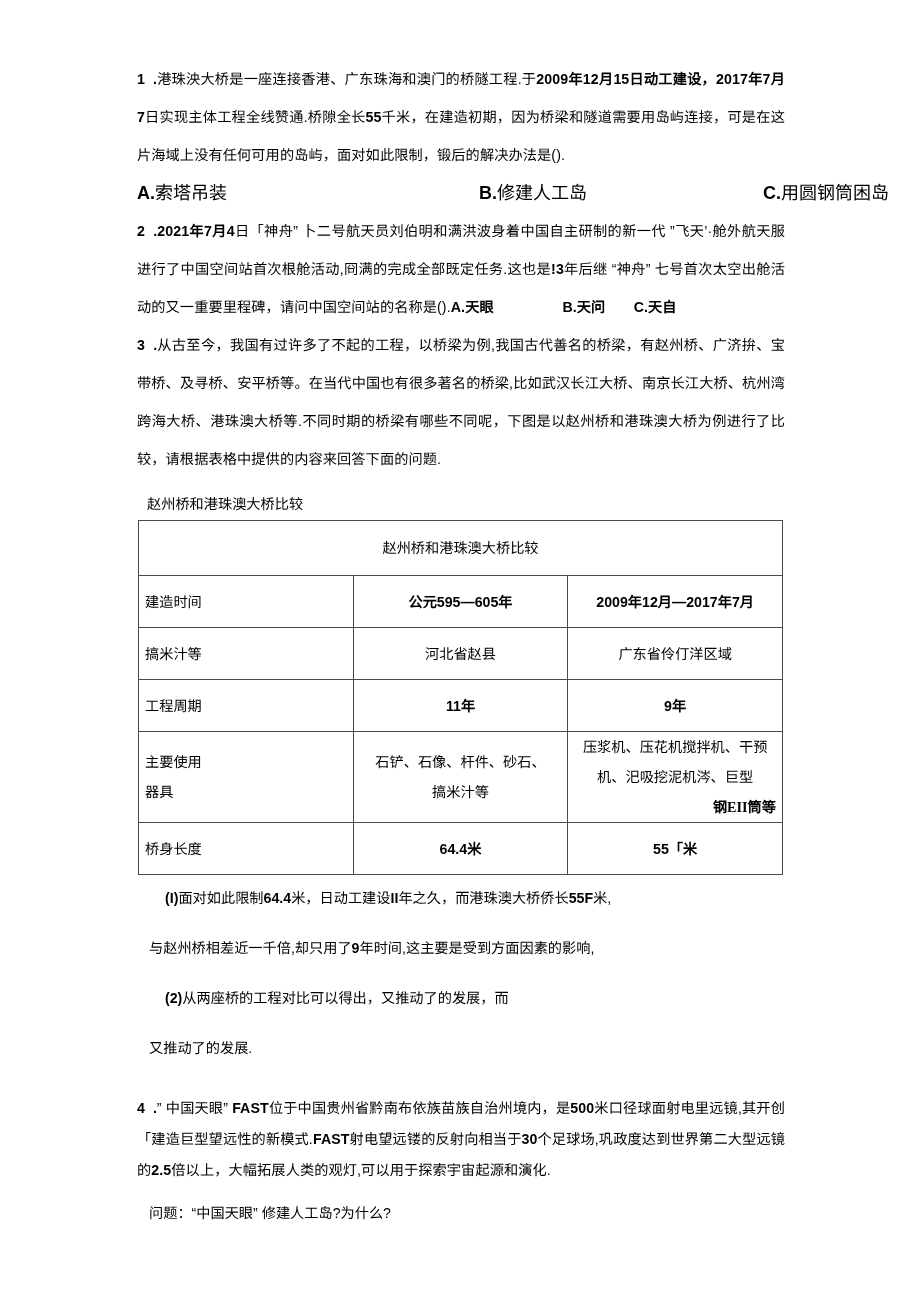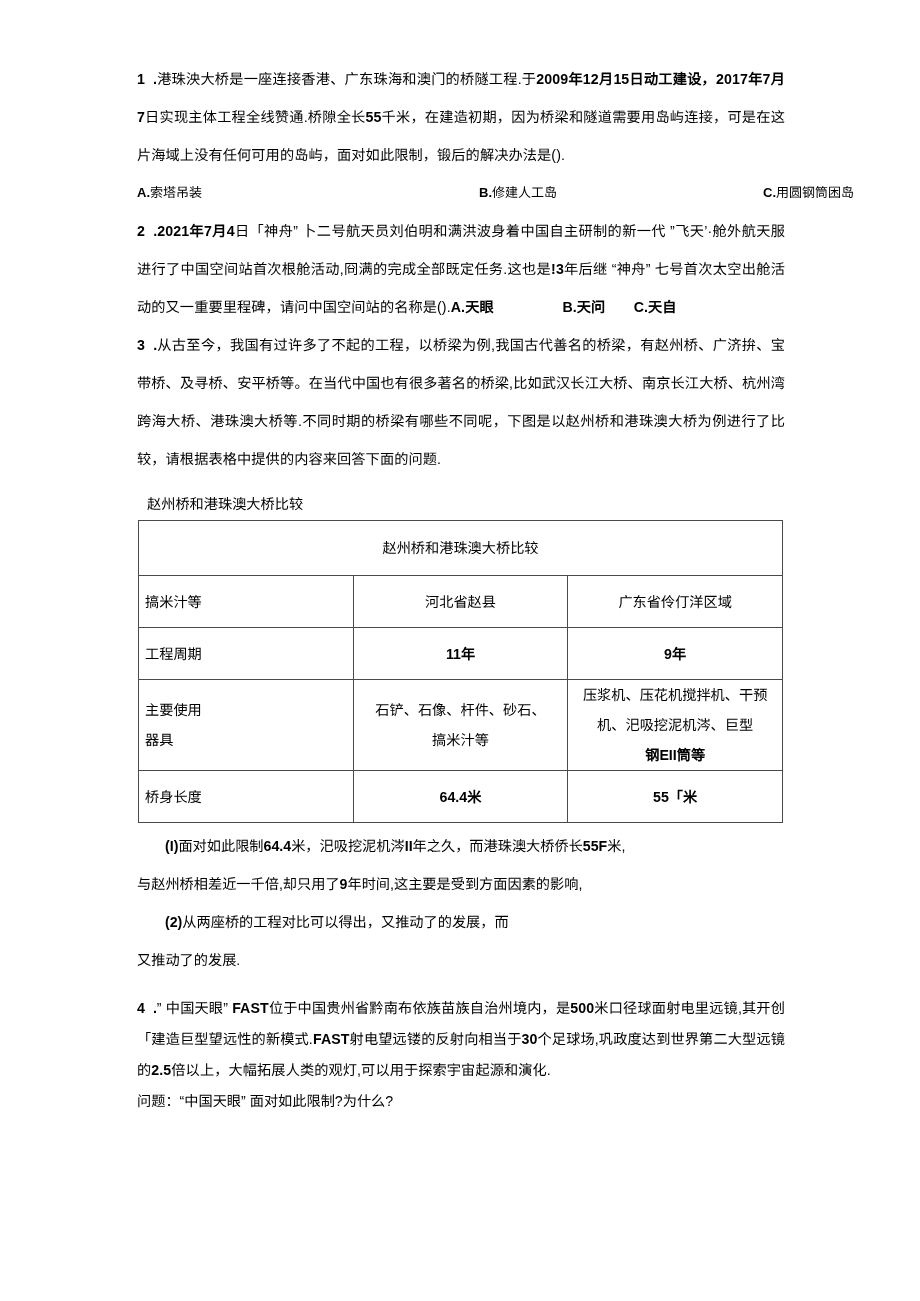--- a/index.html
+++ b/index.html
@@ -39,26 +39,26 @@
     margin: 0;
     word-break: break-all;
   }
   .para.q {
     margin-bottom: 0;
   }
   .qnum {
     font-weight: bold;
     letter-spacing: 0;
   }
-  .b { font-weight: bold; }
+  .b { font-weight: bold; text-align: right; }
 
   
   .options {
     display: block;
-    font-size: 13px;
+    font-size: 18px;
     line-height: 38px;
     position: relative;
     height: 38px;
   }
   .opt {
     position: absolute;
     white-space: nowrap;
   }
   .opt .k { font-weight: bold; }
   .opt-a { left: 0; }
@@ -103,34 +103,34 @@
     text-align: center;
     height: 51px;
   }
   td.colB {
     text-align: center;
     height: 51px;
   }
   td.tall {
     height: 86px;
   }
-  .cellline { display: block; }
+  .cellline { display: block; font-family: Liberation Serif, serif; }
   .stars { letter-spacing: 1px; font-size: 13px; }
 
   
   .subq {
     font-size: 14.2px;
     line-height: 38px;
     text-indent: 28px;
     margin: 0;
   }
   .plain {
     font-size: 14.2px;
     line-height: 38px;
-    margin: 0;
+    margin: 12px;
   }
   .tight {
     line-height: 31px;
   }
   .spacer-8 { height: 8px; }
   .spacer-14 { height: 14px; }
   .spacer-4 { height: 4px; }
 </style>
 </head>
 <body>
@@ -157,20 +157,25 @@
     </p>
 
     <div class="spacer-8"></div>
 
     <div class="table-caption">赵州桥和港珠澳大桥比较</div>
 
     <table class="cmp">
       <tbody>
         <tr>
           <td class="head-cell" colspan="3">赵州桥和港珠澳大桥比较</td>
+        </tr>
+        <tr>
+          <td class="rowlabel">建造时间</td>
+          <td class="colA b">公元595—605年</td>
+          <td class="colB b">2009年12月—2017年7月</td>
         </tr>
         <tr>
           <td class="rowlabel">搞米汁等</td>
           <td class="colA">河北省赵县</td>
           <td class="colB">广东省伶仃洋区域</td>
         </tr>
         <tr>
           <td class="rowlabel">工程周期</td>
           <td class="colA b">11年</td>
           <td class="colB b">9年</td>
@@ -193,30 +198,30 @@
           <td class="rowlabel">桥身长度</td>
           <td class="colA b">64.4米</td>
           <td class="colB b">55「米</td>
         </tr>
       </tbody>
     </table>
 
     <div class="spacer-4"></div>
 
     <p class="subq">
-      <span class="b">(I)</span><span id="sq1l1"><span>面对如此限制</span><span class="b">64.4</span><span>米，汜吸挖泥机涔</span><span class="b">II</span><span>年之久，而港珠澳大桥侨长</span><span class="b">55F</span><span>米,</span></span>
+      <span class="b">(I)</span><span id="sq1l1"><span>面对如此限制</span><span class="b">64.4</span><span>米，日动工建设</span><span class="b">II</span><span>年之久，而港珠澳大桥侨长</span><span class="b">55F</span><span>米,</span></span>
     </p>
     <p class="plain" id="sq1l2"><span>与赵州桥相差近一千倍,却只用了</span><span class="b">9</span><span>年时间,这主要是受到方面因素的影响,</span></p>
 
     <p class="subq">
       <span class="b">(2)</span><span>从两座桥的工程对比可以得出，又推动了的发展，而</span>
     </p>
     <p class="plain">又推动了的发展.</p>
 
     <div class="spacer-14"></div>
 
     <p class="para q tight">
       <span class="qnum">4</span><span class="qnum">&nbsp;&nbsp;.</span><span id="q4body"><span>” 中国天眼” </span><span class="b">FAST</span><span>位于中国贵州省黔南布依族苗族自治州境内，是</span><span class="b">500</span><span>米口径球面射电里远镜,其开创「建造巨型望远性的新模式.</span><span class="b">FAST</span><span>射电望远镂的反射向相当于</span><span class="b">30</span><span>个足球场,巩政度达到世界第二大型远镜的</span><span class="b">2.5</span><span>倍以上，大幅拓展人类的观灯,可以用于探索宇宙起源和演化.</span></span>
     </p>
-    <p class="plain tight">问题：“中国天眼” 面对如此限制?为什么?</p>
+    <p class="plain tight">问题：“中国天眼” 修建人工岛?为什么?</p>
 
   </div>
 </div>
 
 </body></html>

